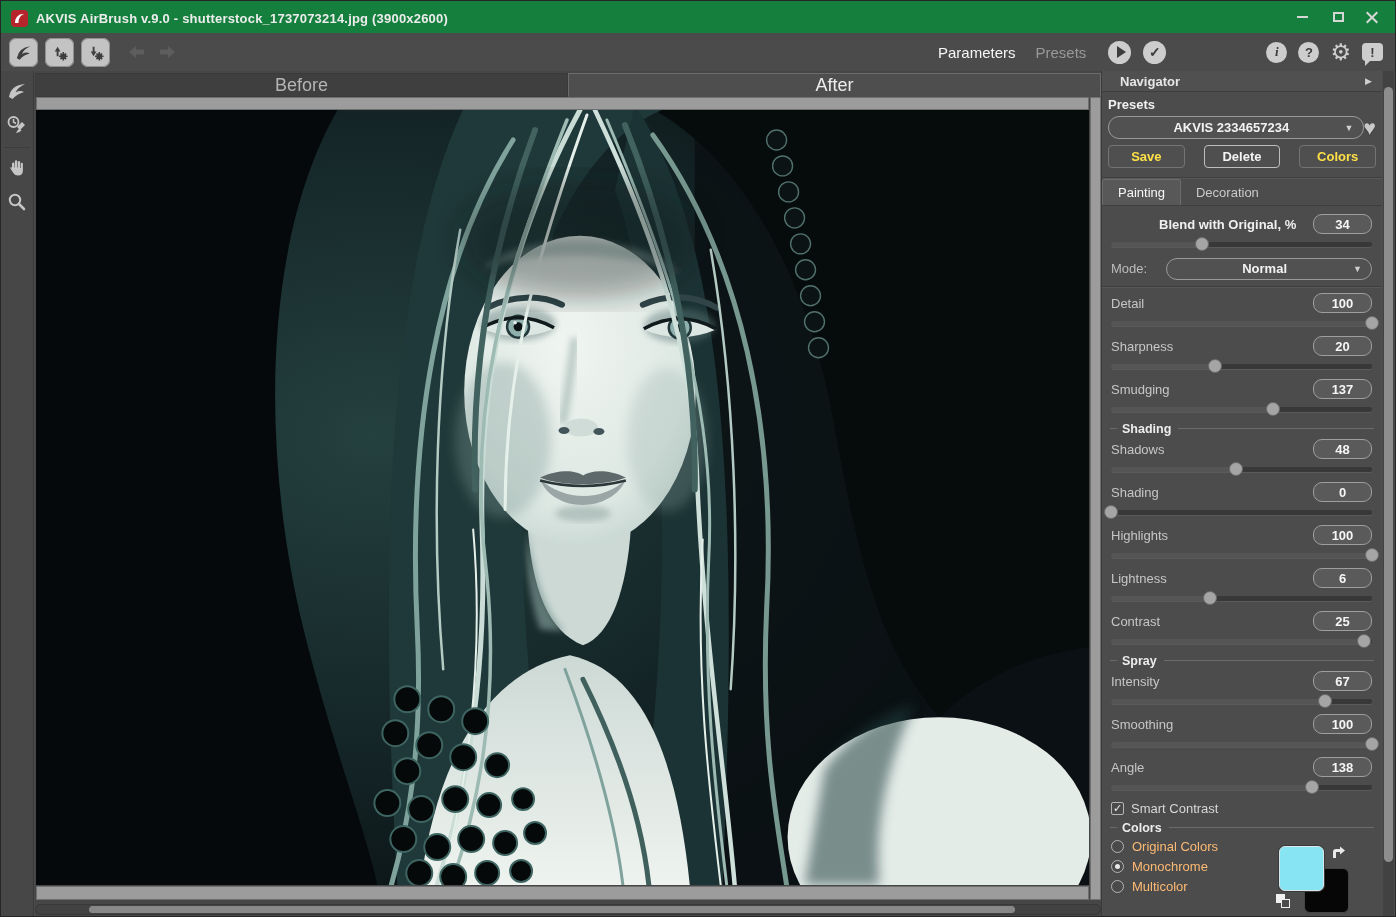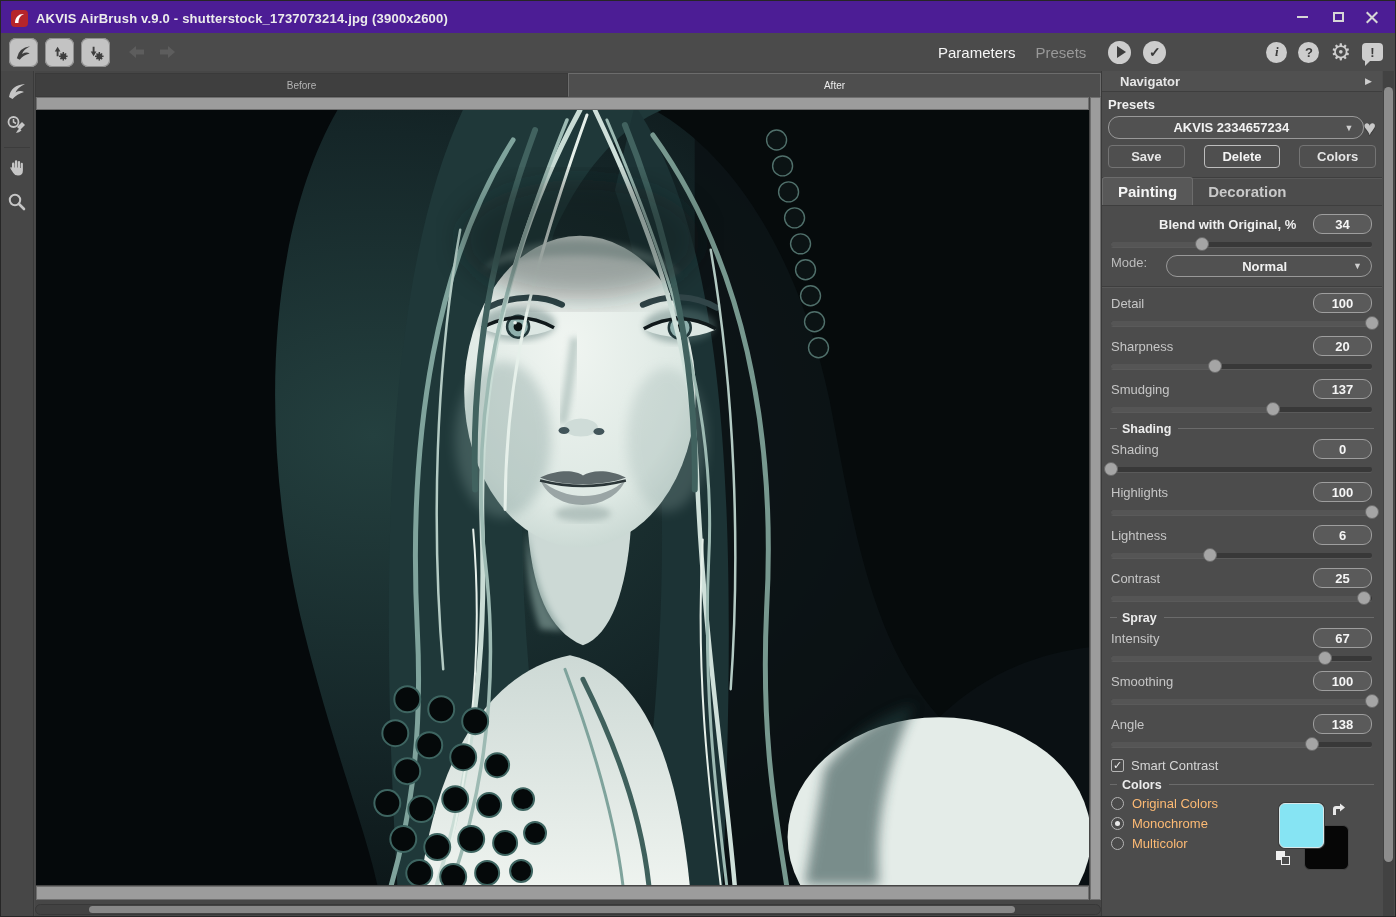--- a/index.html
+++ b/index.html
@@ -1,20 +1,20 @@
 <!DOCTYPE html>
 <html><head>
 <meta charset="utf-8">
 <style>
   html,body{margin:0;padding:0;background:#2a2a2a;}
   *{box-sizing:border-box;font-family:"Liberation Sans",sans-serif;}
   .window{position:relative;width:1396px;height:917px;background:#4b4b4b;overflow:hidden;border:1px solid #262626;}
 
   
-  .titlebar{position:absolute;left:0;top:0;width:100%;height:36px;background:#4c1d95;border-bottom:1px solid #343434;display:flex;align-items:center;}
+  .titlebar{position:absolute;left:0;top:0;width:100%;height:36px;background:#15803d;border-bottom:1px solid #343434;display:flex;align-items:center;}
   .applogo{width:17px;height:17px;margin-left:10px;border-radius:4px;background:#b6252b;display:flex;align-items:center;justify-content:center;}
   .title-text{margin-left:8px;color:#ececec;font-size:13px;font-weight:700;letter-spacing:.2px;}
   .winctl{position:absolute;top:0;height:32px;width:34px;display:flex;align-items:center;justify-content:center;}
   .wc-min{right:76px;} .wc-max{right:40px;} .wc-close{right:6px;}
   .min-glyph{width:11px;height:2px;background:#d6d6d6;}
   .max-glyph{width:11px;height:10px;border:2px solid #d6d6d6;}
   .x-glyph{position:relative;width:12px;height:12px;}
   .x-glyph::before,.x-glyph::after{content:"";position:absolute;left:5px;top:-1px;width:2px;height:15px;background:#d6d6d6;}
   .x-glyph::before{transform:rotate(45deg);} .x-glyph::after{transform:rotate(-45deg);}
 
@@ -39,21 +39,21 @@
   .fb-icon::after{content:"";position:absolute;left:3px;bottom:-5px;border-left:6px solid #cdcdcd;border-bottom:6px solid transparent;}
 
   
   .toolbox{position:absolute;left:0;top:70px;width:33px;bottom:0;background:#474747;border-right:1px solid #3a3a3a;display:flex;flex-direction:column;align-items:center;}
   .tool{width:28px;height:28px;display:flex;align-items:center;justify-content:center;margin-top:6px;}
   .tool-sep{width:26px;height:1px;background:#3c3c3c;margin-top:8px;}
 
   
   .viewport{position:absolute;left:34px;top:70px;right:294px;bottom:0;background:#464646;}
   .imgtabs{position:absolute;left:0;top:2px;right:0;height:24px;display:flex;}
-  .imgtab{flex:1;display:flex;align-items:center;justify-content:center;font-size:10px;border:1px solid #3a3a3a;background:#3f3f3f;color:#b4b4b4;}
+  .imgtab{flex:1;display:flex;align-items:center;justify-content:center;font-size:18px;border:1px solid #3a3a3a;background:#3f3f3f;color:#b4b4b4;}
   .imgtab.active{background:#4e4e4e;color:#ededed;border-color:#6c6c6c;border-bottom-color:#4e4e4e;}
   .scroll-top{position:absolute;left:1px;top:26px;right:12px;height:13px;background:#9c9c9c;border:1px solid #6f6f6f;}
   .canvas{position:absolute;left:1px;top:39px;right:12px;bottom:31px;background:#0c1517;overflow:hidden;}
   .canvas svg{display:block;width:100%;height:100%;}
   .scroll-bottom{position:absolute;left:1px;bottom:16px;right:12px;height:14px;background:#9c9c9c;border:1px solid #6f6f6f;}
   .scroll-right{position:absolute;right:0px;top:26px;width:11px;bottom:16px;background:#9c9c9c;border:1px solid #6f6f6f;}
   .hscroll{position:absolute;left:0;right:0;bottom:1px;height:11px;background:#424242;border:1px solid #383838;border-radius:6px;}
   .hscroll-thumb{position:absolute;top:1px;height:7px;left:5%;width:87%;background:#888;border-radius:5px;}
 
   
@@ -68,45 +68,45 @@
 
   .presets-label{color:#f0f0f0;font-weight:700;font-size:13px;padding:5px 0 2px 6px;}
   .combo-row{display:flex;align-items:center;padding:2px 6px 3px 6px;gap:0;}
   .combo{flex:1;height:23px;border:1px solid #999;border-radius:11px;background:#515151;display:flex;align-items:center;padding:0 9px;}
   .combo-text{flex:1;text-align:center;color:#f2f2f2;font-weight:700;font-size:13px;}
   .combo-caret{color:#cfcfcf;font-size:9px;}
   .heart{font-size:21px;color:#c9c9c9;text-shadow:0 1px 1px #2e2e2e;line-height:1;}
 
   .btnrow{display:flex;gap:19px;padding:3px 6px 6px 6px;}
   .pbtn{flex:1;height:23px;border-radius:4px;display:flex;align-items:center;justify-content:center;font-size:13px;background:#4f4f4f;}
-  .pbtn.disabled{border:1px solid #747474;color:#e5e5e5;font-weight:700;}
+  .pbtn.disabled{border:1px solid #747474;color:#fde047;font-weight:700;}
   .pbtn.enabled{border:1px solid #bdbdbd;color:#f4f4f4;font-weight:700;}
   .sep{height:1px;background:#3e3e3e;margin:3px 0 0 0;box-shadow:0 1px 0 #585858;}
 
   .tabstrip{display:flex;align-items:flex-end;height:28px;border-bottom:1px solid #3e3e3e;padding-left:0px;}
-  .ptab{padding:5px 15px 5px 15px;font-size:15px;font-weight:700;}
+  .ptab{padding:5px 15px 5px 15px;font-size:13px;font-weight:400;}
   .ptab.active{background:#585858;color:#f5f5f5;border:1px solid #6c6c6c;border-bottom:none;border-radius:3px 3px 0 0;}
   .ptab.idle{color:#c9c9c9;}
 
   #params{padding-top:6px;}
   .prow{height:43px;padding:1px 10px 0 9px;}
   .plabel-line{height:22px;display:flex;align-items:center;}
   .plabel{flex:1;color:#c6c6c6;font-size:13px;}
   .plabel.bold{color:#f0f0f0;font-weight:700;padding-left:48px;}
   .pvalue{width:59px;height:20px;border:1px solid #9e9e9e;border-radius:9px;background:#5a5a5a;color:#f5f5f5;font-weight:700;font-size:13px;display:flex;align-items:center;justify-content:center;}
   .ptrack-wrap{position:relative;height:16px;margin-top:1px;}
   .ptrack{position:absolute;left:0;right:0;top:6px;height:5px;background:#383838;border-radius:2px;box-shadow:0 1px 0 #5a5a5a;}
   .pfill{position:absolute;left:0;top:6px;height:5px;background:#555;border-radius:2px;}
   .pthumb{position:absolute;top:1px;width:14px;height:14px;border-radius:50%;background:#a5a5a5;border:1px solid #6a6a6a;transform:translateX(-50%);}
   .pgroup{height:17px;display:flex;align-items:center;padding:0 8px;}
   .gline{height:1px;background:#6b6b6b;}
   .gline.l{width:7px;margin-right:5px;}
   .gline.r{flex:1;margin-left:7px;}
   .glabel{color:#ececec;font-weight:700;font-size:12.5px;}
-  .pmode{height:27px;display:flex;align-items:flex-start;padding:0 10px 0 9px;gap:19px;}
+  .pmode{height:27px;display:flex;align-items:center;padding:0 10px 0 9px;gap:19px;}
   .pmode-label{color:#bcbcbc;font-size:13px;}
   .pmode .combo{height:22px;}
   .pdivider{height:9px;position:relative;}
   .pdivider::after{content:"";position:absolute;left:0;right:0;top:4px;height:1px;background:#3e3e3e;box-shadow:0 1px 0 #585858;}
   .pcheck{height:21px;display:flex;align-items:center;padding:0 9px;gap:7px;}
   .cbox{width:13px;height:13px;border:1px solid #b5b5b5;border-radius:2px;background:#4a4a4a;color:#efefef;font-size:11px;line-height:11px;display:flex;align-items:center;justify-content:center;}
   .pcheck-label{color:#d6d6d6;font-size:13px;}
 
   .colors-block{position:relative;height:90px;}
   .pradio{height:20px;display:flex;align-items:center;padding:0 9px;gap:8px;}
@@ -475,20 +475,31 @@
               <div class="pthumb" style="left: 62%;"></div>
             </div>
           </div>
           <div class="pgroup">
             <span class="gline l"></span>
             <span class="glabel">Shading</span>
             <span class="gline r"></span>
           </div>
           <div class="prow">
             <div class="plabel-line">
+              <span class="plabel">Shadows</span>
+              <div class="pvalue">48</div>
+            </div>
+            <div class="ptrack-wrap">
+              <div class="ptrack"></div>
+              <div class="pfill" style="width: 48%;"></div>
+              <div class="pthumb" style="left: 48%;"></div>
+            </div>
+          </div>
+          <div class="prow">
+            <div class="plabel-line">
               <span class="plabel">Shading</span>
               <div class="pvalue">0</div>
             </div>
             <div class="ptrack-wrap">
               <div class="ptrack"></div>
               <div class="pfill" style="width: 0%;"></div>
               <div class="pthumb" style="left: 0%;"></div>
             </div>
           </div>
           <div class="prow">

